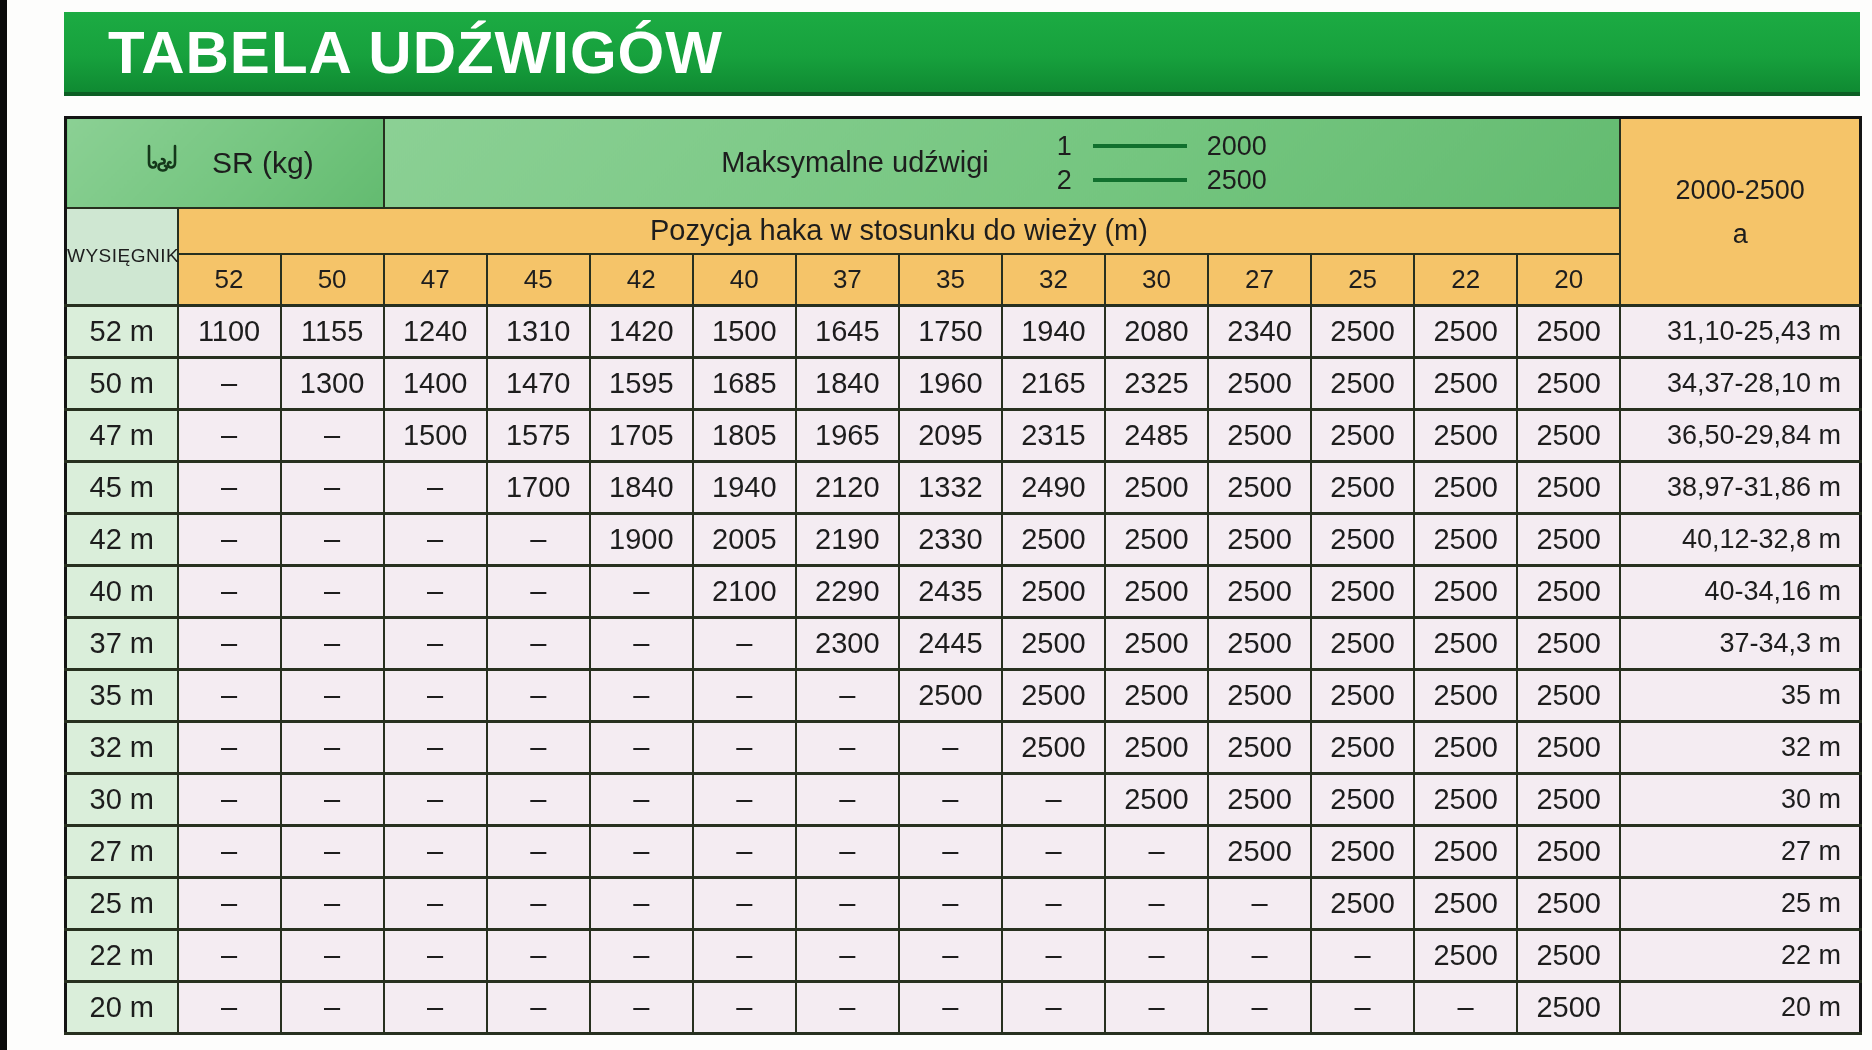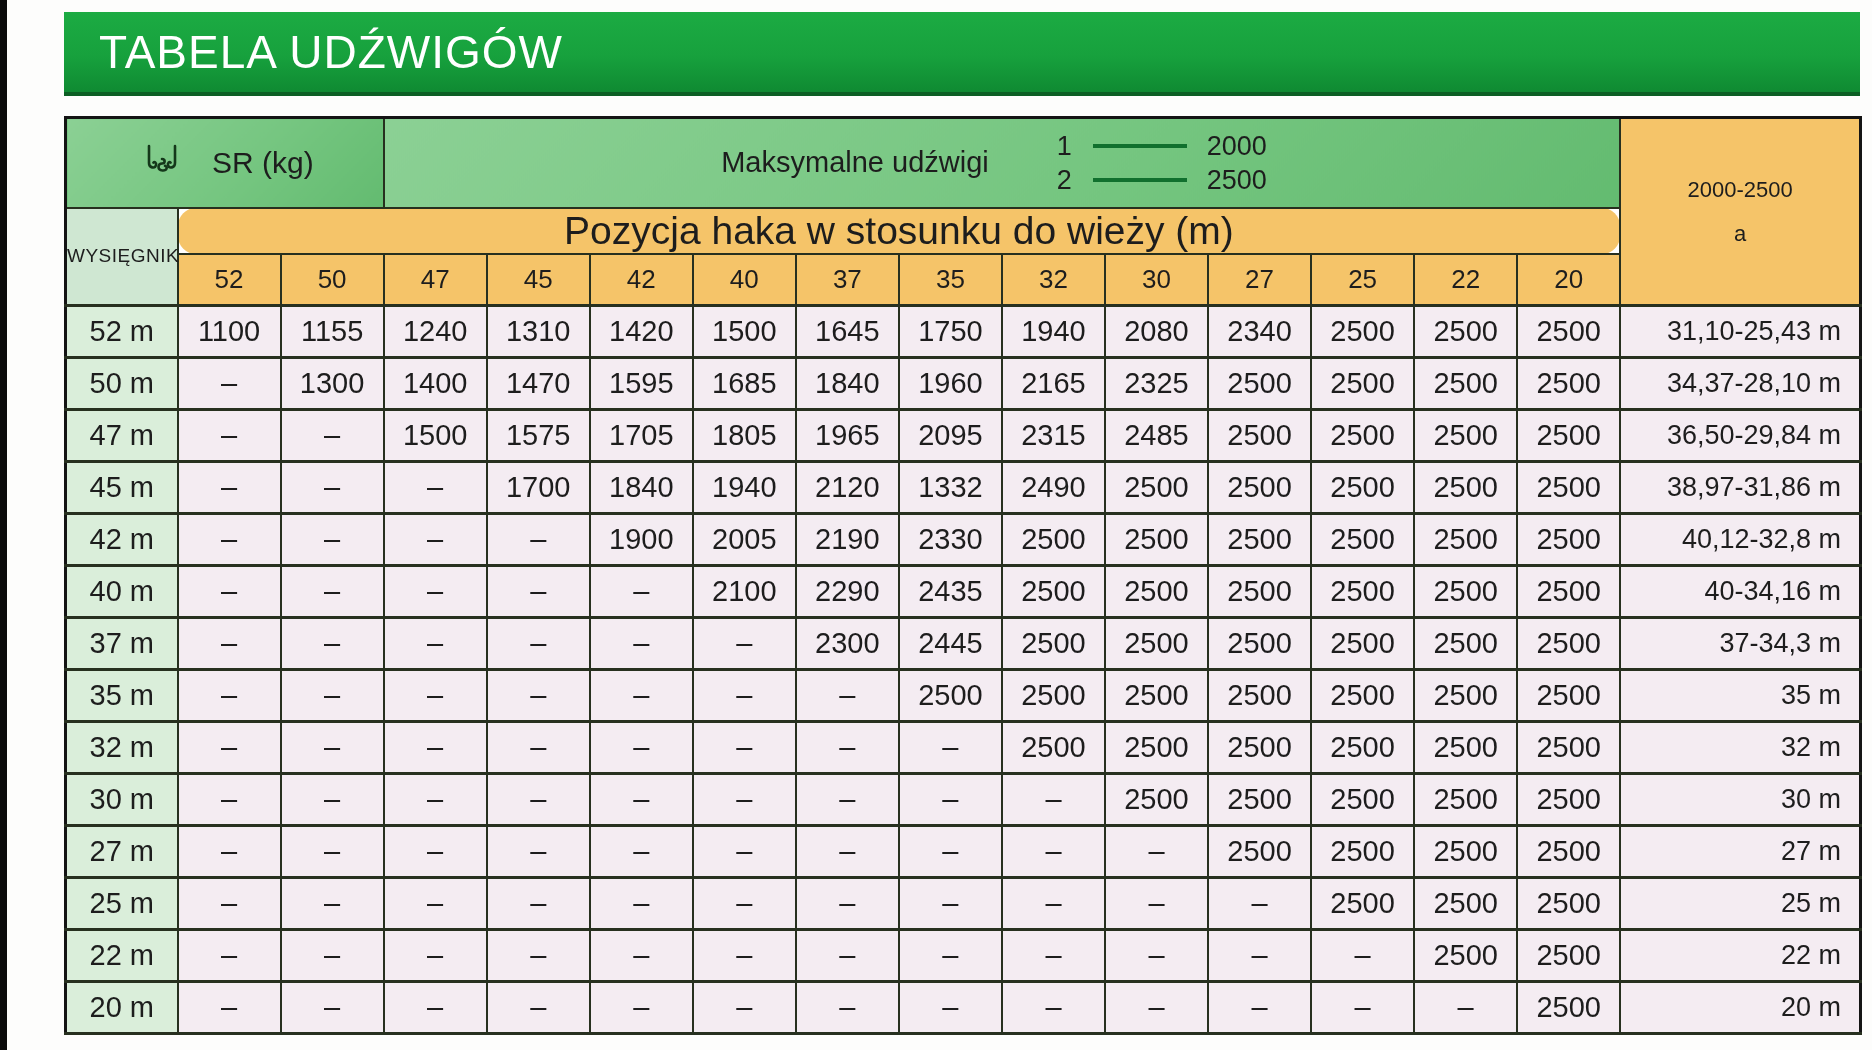--- a/index.html
+++ b/index.html
@@ -19,21 +19,21 @@
     font-family:"Liberation Sans", sans-serif;
     color:#1d1d1d;
   }
   .left-strip{position:absolute;left:0;top:0;width:7px;height:100%;background:#0b0b0b;}
   .title-bar{
     position:absolute;left:64px;top:12px;width:1796px;height:84px;
     background:linear-gradient(180deg,#1cab43 0%, var(--title-bar-green) 55%, #0f8a32 100%);
     border-bottom:4px solid #0c5f24;
     display:flex;align-items:center;box-sizing:border-box;padding-left:28px;
   }
-  .title-bar .title{color:#ffffff;font-size:46px;font-weight:normal;letter-spacing:1px;margin:7px;}
+  .title-bar .title{color:#ffffff;font-size:60px;font-weight:bold;letter-spacing:1px;margin:16px;}
 
   table.cap-table{
     position:absolute;left:64px;top:116px;width:1798px;
     border-collapse:collapse;table-layout:fixed;background:#fff;
     border:3px solid #141414;
   }
   col.c-boom{width:112px;}
   col.c-val{width:103px;}
   col.c-a{width:240px;}
   td{
@@ -52,24 +52,24 @@
   .sr-cell .inner{display:flex;align-items:center;justify-content:center;gap:24px;font-size:30px;}
   .max-cell .inner{display:flex;align-items:center;justify-content:center;gap:68px;}
   .max-label{font-size:29px;}
   .legend{display:flex;flex-direction:column;gap:2px;}
   .legend-row{display:flex;align-items:center;font-size:27px;line-height:32px;}
   .legend-key{width:26px;text-align:left;}
   .legend-line{display:inline-block;width:94px;height:4px;background:var(--legend-line-green);margin:0 20px 0 10px;}
   .legend-val{min-width:76px;text-align:left;}
 
   .orange-cell{background:var(--header-orange);}
-  .range-cell{font-size:22px;line-height:44px;}
+  .range-cell{font-size:27px;line-height:44px;}
   .mint-cell{background:var(--wysiegnik-mint);}
   .boom-head{font-size:19px;letter-spacing:.5px;margin-left:20px;}
-  .pos-head{font-size:39px;border-radius:18px;}
+  .pos-head{font-size:29px;}
   .col-head{font-size:26px;}
 
   .boom-cell{background:var(--row-header-mint);font-size:29px;}
   .data-cell{background:var(--cell-pink);font-size:29px;}
   .a-cell{background:var(--cell-pink);font-size:27px;text-align:right;padding-right:18px;}
 
   .hook-svg{display:block;}
 </style>
 </head>
 <body>

